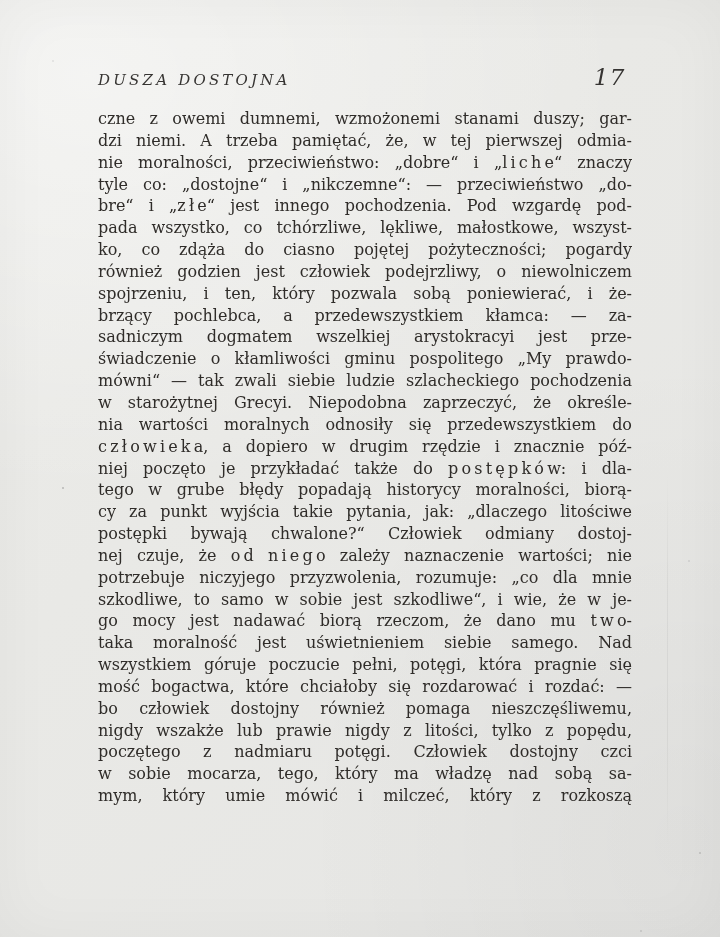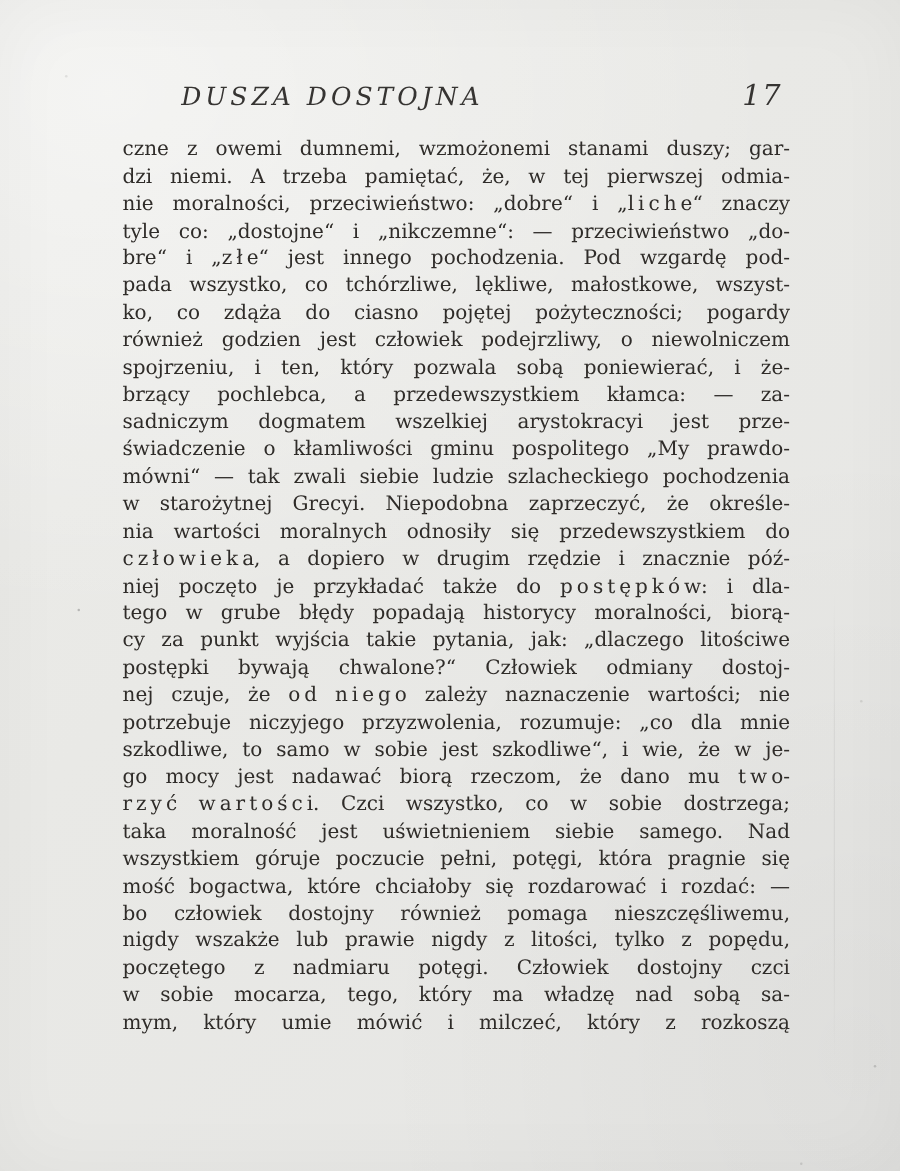--- a/index.html
+++ b/index.html
@@ -49,23 +49,22 @@
     left: 98px;
     top: 64px;
     width: 530px;
     display: flex;
     justify-content: space-between;
     align-items: baseline;
     font-style: italic;
     color: #363432;
   }
   .head-title {
-    font-size: 20px;
+    font-size: 15px;
     letter-spacing: 3.2px;
-    margin-left: 47px;
   }
   .page-num {
     font-size: 23px;
     letter-spacing: 1.5px;
     padding-right: 2px;
   }
   .body-text {
     position: absolute;
     left: 98px;
     top: 108px;
@@ -114,21 +113,20 @@
       <div class="line">nia wartości moralnych odnosiły się przedewszystkiem do</div>
       <div class="line">c z ł o w i e k a, a dopiero w drugim rzędzie i znacznie póź-</div>
       <div class="line">niej poczęto je przykładać także do p o s t ę p k ó w: i dla-</div>
       <div class="line">tego w grube błędy popadają historycy moralności, biorą-</div>
       <div class="line">cy za punkt wyjścia takie pytania, jak: „dlaczego litościwe</div>
       <div class="line">postępki bywają chwalone?“ Człowiek odmiany dostoj-</div>
       <div class="line">nej czuje, że o d n i e g o zależy naznaczenie wartości; nie</div>
       <div class="line">potrzebuje niczyjego przyzwolenia, rozumuje: „co dla mnie</div>
       <div class="line">szkodliwe, to samo w sobie jest szkodliwe“, i wie, że w je-</div>
       <div class="line">go mocy jest nadawać biorą rzeczom, że dano mu t w o-</div>
-      <div class="line">r z y ć w a r t o ś c i. Czci wszystko, co w sobie dostrzega;</div>
       <div class="line">taka moralność jest uświetnieniem siebie samego. Nad</div>
       <div class="line">wszystkiem góruje poczucie pełni, potęgi, która pragnie się</div>
       <div class="line">mość bogactwa, które chciałoby się rozdarować i rozdać: —</div>
       <div class="line">bo człowiek dostojny również pomaga nieszczęśliwemu,</div>
       <div class="line">nigdy wszakże lub prawie nigdy z litości, tylko z popędu,</div>
       <div class="line">poczętego z nadmiaru potęgi. Człowiek dostojny czci</div>
       <div class="line">w sobie mocarza, tego, który ma władzę nad sobą sa-</div>
       <div class="line">mym, który umie mówić i milczeć, który z rozkoszą</div>
     </main>
 

